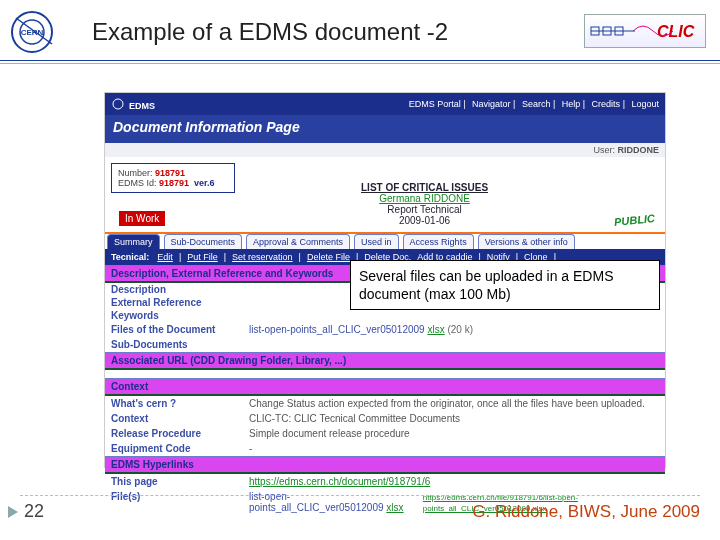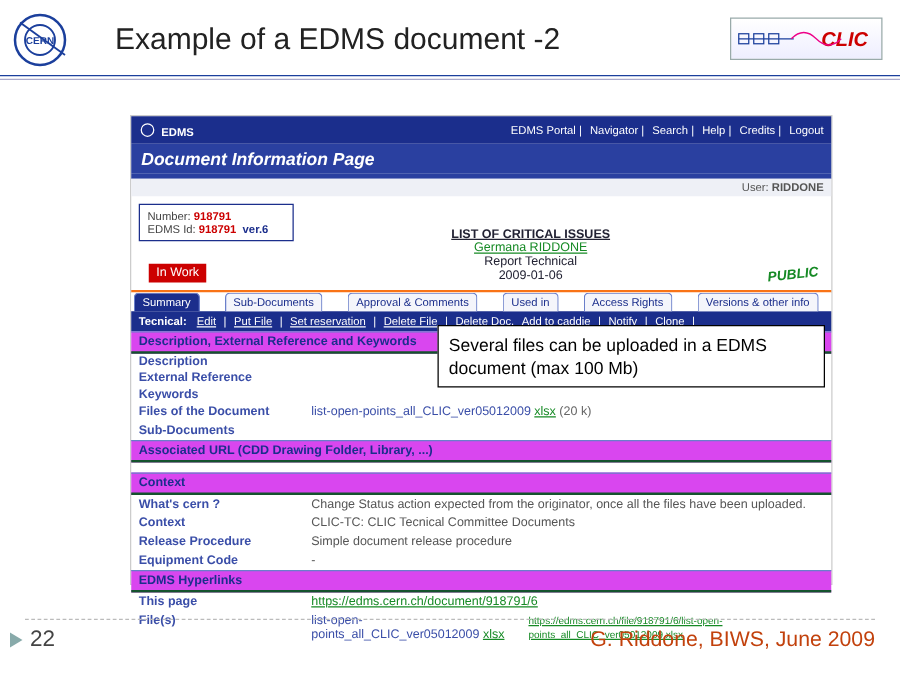--- a/index.html
+++ b/index.html
@@ -15,21 +15,21 @@
   .dip{background:#2a40a0;color:#fff;padding:4px 8px;font-style:italic;font-weight:bold;font-size:14px}
   .ribbon{height:4px;background:#2a40a0}
   .sub{background:#eef0f6;padding:2px 6px;font-size:9px;text-align:right;color:#555}
   .hdrrow{display:flex;align-items:flex-end;padding:6px;border-bottom:2px solid #f97316}
   .numbox{border:1.5px solid #1b2e8c;padding:4px 6px;font-size:9px;min-width:110px}
   .numbox .n{color:#444}.numbox .n b{color:#c00}
   .inwork{display:inline-block;background:#c00;color:#fff;padding:2px 6px;font-size:10px;margin-top:18px;margin-left:8px}
   .meta{text-align:center;flex:1;font-size:10px}
   .meta .t{font-weight:bold;text-decoration:underline}.meta .by{color:#168a25;text-decoration:underline}
   .public{color:#168a25;font-weight:bold;font-style:italic;font-size:11px;transform:rotate(-6deg);margin-right:4px}
-  .tabs{display:flex;gap:20px;padding:0 2px;background:#fff;font-size:9px}
+  .tabs{display:flex;gap:4px;padding:0 2px;background:#fff;font-size:9px}
   .tabs span{border:1px solid #6a7fca;border-bottom:none;border-radius:4px 4px 0 0;padding:2px 6px;background:#f4f5fb;color:#1b2e8c}
   .tabs span.active{background:#1b2e8c;color:#fff}
   .actions{background:#1b2e8c;color:#fff;font-size:9px;padding:3px 6px;display:flex;gap:6px;flex-wrap:wrap}
   .actions b{font-weight:bold;margin-right:2px}
   .actions a{color:#fff;text-decoration:underline}
   .sect{background:#d946ef;color:#1b2e8c;font-weight:bold;padding:2px 6px;font-size:10px;border-top:1px solid #6a7fca;border-bottom:2px solid #14532d}
   .field{padding:1px 6px;color:#3a4ea8;font-weight:bold;font-size:10px}
   .row{display:flex;padding:2px 6px;font-size:10px;gap:8px}
   .row .lbl{color:#3a4ea8;font-weight:bold;width:130px;flex-shrink:0}
   .row .val{color:#3a4ea8}

